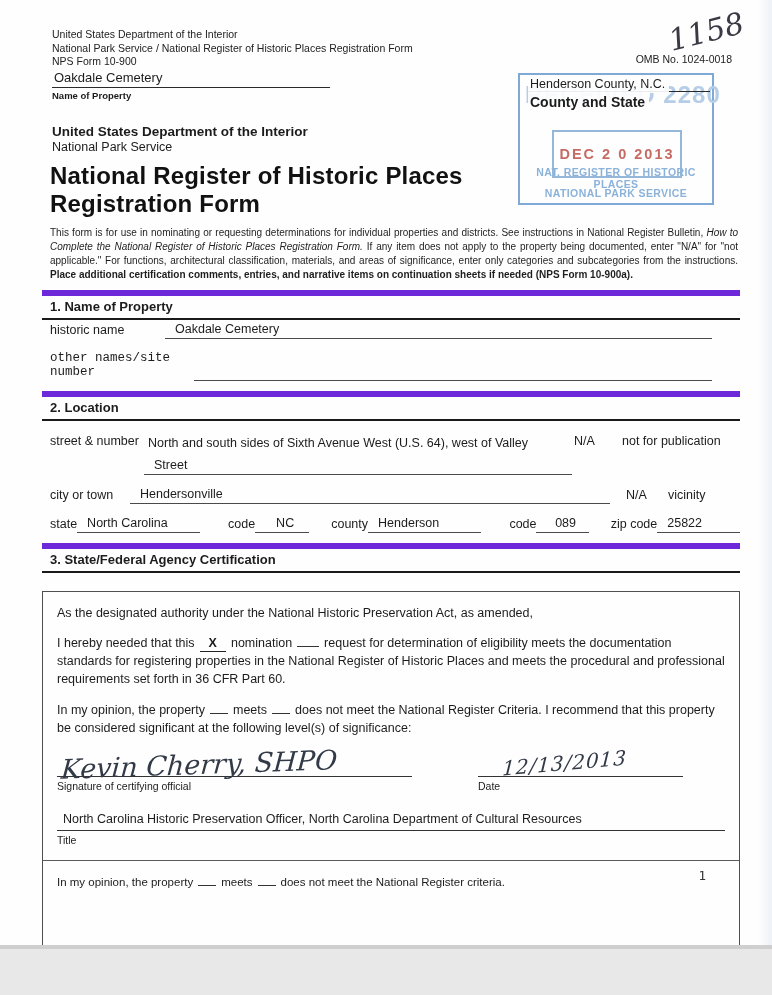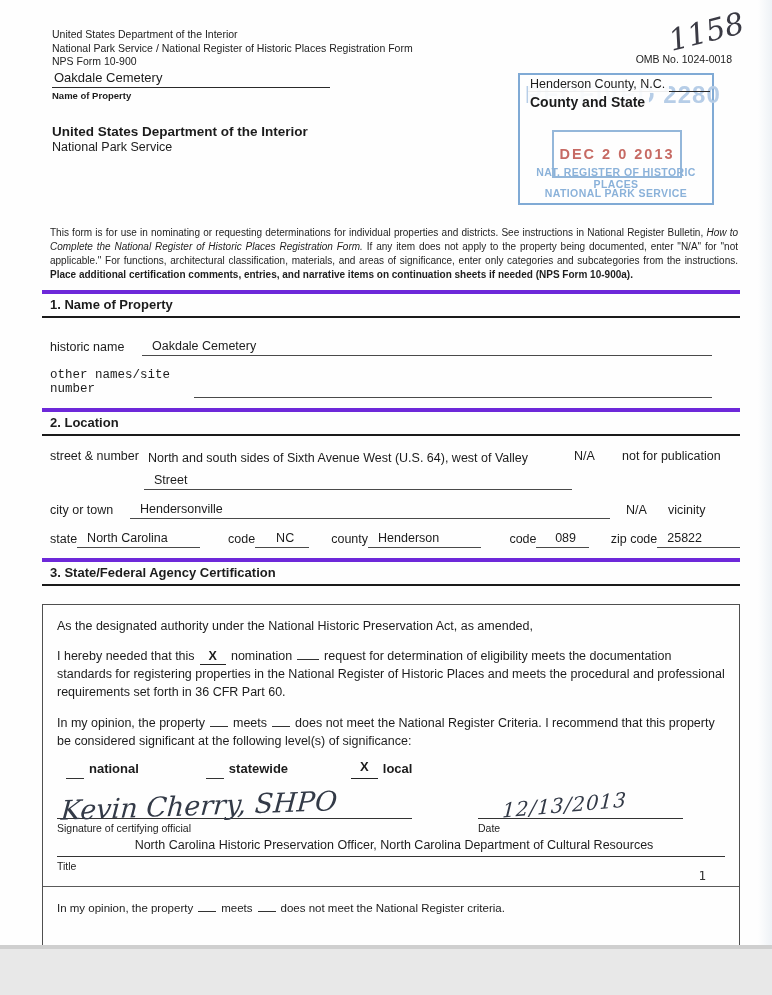--- a/index.html
+++ b/index.html
@@ -70,32 +70,32 @@
   
   .instructions { position: absolute; left: 50px; top: 226px; width: 688px;
                   font-size: 10px; line-height: 1.4; text-align: justify; color: #1e1e1e; }
   .instructions .it { font-style: italic; }
   .instructions .bd { font-weight: bold; }
 
   
   .form-body { position: absolute; left: 42px; top: 290px; width: 698px; }
 
   .section-header {
-    border-top: 4px solid #6d28d9;
+    border-top: 6px solid #6d28d9;
     border-bottom: 2px solid #1a1a1a;
     font-size: 13px; font-weight: bold;
     padding: 3px 0 4px 8px;
   }
   .row { display: flex; align-items: flex-end; font-size: 12.5px; }
   .lbl { flex: none; padding-left: 8px; padding-bottom: 2px; }
   .ufield { border-bottom: 1.5px solid #4a4a4a; padding: 0 4px 2px 10px; }
   .grow { flex: 1 1 auto; }
   .ctr { text-align: center; }
 
-  .s1-row1 { margin-top: 21px; }
+  .s1-row1 { margin-top: 2px; gap: 23px; }
   .s1-row1 .lbl { width: 100px; }
   .s1-row1 .ufield { margin-right: 28px; }
   .s1-row2 { margin-top: 12px; margin-bottom: 10px; font-family: Liberation Mono, monospace; }
   .s1-row2 .lbl { width: 152px; }
   .s1-row2 .ufield { margin-right: 28px; min-height: 16px; }
 
   .s2-row1 { margin-top: 13px; }
   .s2-row1 .lbl { width: 102px; }
   .s2-street1 { flex: 1 1 auto; padding-left: 4px; }
   .s2-na { flex: none; width: 48px; padding-bottom: 2px; }
@@ -131,21 +131,21 @@
   .sig-row { display: flex; margin-top: 30px; }
   .sig-left { width: 355px; position: relative; }
   .sig-right { width: 205px; margin-left: auto; margin-right: 42px; position: relative; }
   .write-line { border-bottom: 1.5px solid #333; height: 10px; position: relative; }
   .small-label { font-size: 10.5px; margin-top: 2px; }
   .handwriting { position: absolute; font-family: "DejaVu Serif", serif; font-style: italic;
                  color: #333a47; white-space: nowrap; }
   .hw-sig { bottom: -8px; left: 4px; font-size: 27px; transform: rotate(-2deg) skewX(-6deg); }
   .hw-date { bottom: -2px; left: 24px; font-size: 20px; transform: rotate(-5deg) skewX(-8deg); letter-spacing: 1px; }
 
-  .title-row { margin-top: 0; text-align: center; }
+  .title-row { margin-top: 16px; }
   .title-line { border-bottom: 1.5px solid #333; font-size: 12.5px; padding: 0 0 2px 6px; }
   .under-labels { display: flex; font-size: 10.5px; margin-top: 2px; }
   .under-labels .right { margin-left: auto; }
 
   .box-divider { border-top: 1.5px solid #5a5a5a; margin: 12px -14px 0 -14px; }
 
   .comment-sec { padding-top: 12px; }
   .comment-p { font-size: 11.5px; }
   .c-sig-row { display: flex; margin-top: 52px; }
   .c-sig-left { width: 360px; }
@@ -185,20 +185,24 @@
     <span class="county-name">Henderson County, N.C.</span>
     <div class="county-rule"></div>
     <span class="county-sub">County and State</span>
   </div>
 
   <div class="dept-block">
     <div class="dept-line1">United States Department of the Interior</div>
     <div class="dept-line2">National Park Service</div>
   </div>
 
+  <div class="big-title">
+    <div>National Register of Historic Places</div>
+    <div>Registration Form</div>
+  </div>
 
   <div class="instructions"><span>This form is for use in nominating or requesting determinations for individual properties and districts. See instructions in National Register Bulletin, </span><span class="it">How to Complete the National Register of Historic Places Registration Form.</span><span> If any item does not apply to the property being documented, enter "N/A" for "not applicable."  For functions, architectural classification, materials, and areas of significance, enter only categories and subcategories from the instructions. </span><span class="bd">Place additional certification comments, entries, and narrative items on continuation sheets if needed (NPS Form 10-900a).</span></div>
 
   <div class="form-body">
 
     <div class="section-header">1. Name of Property</div>
 
     <div class="row s1-row1">
       <span class="lbl">historic name</span>
       <span class="ufield grow">Oakdale Cemetery</span>
@@ -248,30 +252,20 @@
 
     <div class="section-header">3. State/Federal Agency Certification</div>
 
     <div class="cert-box">
       <div class="cert-p1">As the designated authority under the National Historic Preservation Act, as amended,</div>
 
       <div class="cert-p2"><span>I hereby needed that this</span><span class="x-mark">X</span><span>nomination</span><span class="blank"></span><span>request for determination of eligibility meets the documentation standards for registering properties in the National Register of Historic Places and meets the procedural and professional requirements set forth in 36 CFR Part 60.</span></div>
 
       <div class="cert-p3"><span>In my opinion, the property</span><span class="blank sm"></span><span>meets</span><span class="blank sm"></span><span>does not meet the National Register Criteria. I recommend that this property be considered significant at the following level(s) of significance:</span></div>
 
-      <div class="levels-row">
-        <span class="blank sm"></span>
-        <span>national</span>
-        <span class="lv-gap1"></span>
-        <span class="blank sm"></span>
-        <span>statewide</span>
-        <span class="lv-gap2"></span>
-        <span class="x-mark">X</span>
-        <span>local</span>
-      </div>
 
       <div class="sig-row">
         <div class="sig-left">
           <div class="write-line">
             <span class="handwriting hw-sig">Kevin Cherry, SHPO</span>
           </div>
           <div class="small-label">Signature of certifying official</div>
         </div>
         <div class="sig-right">
           <div class="write-line">

